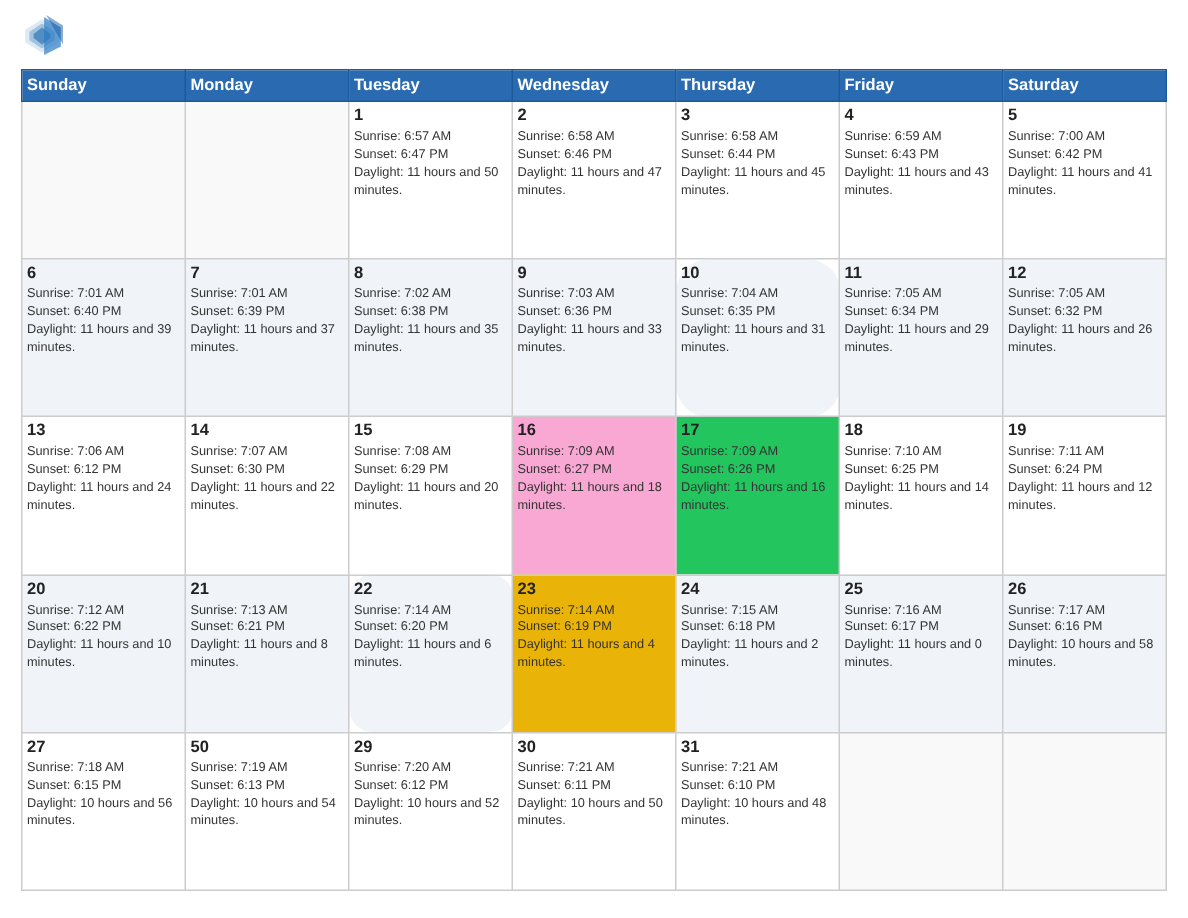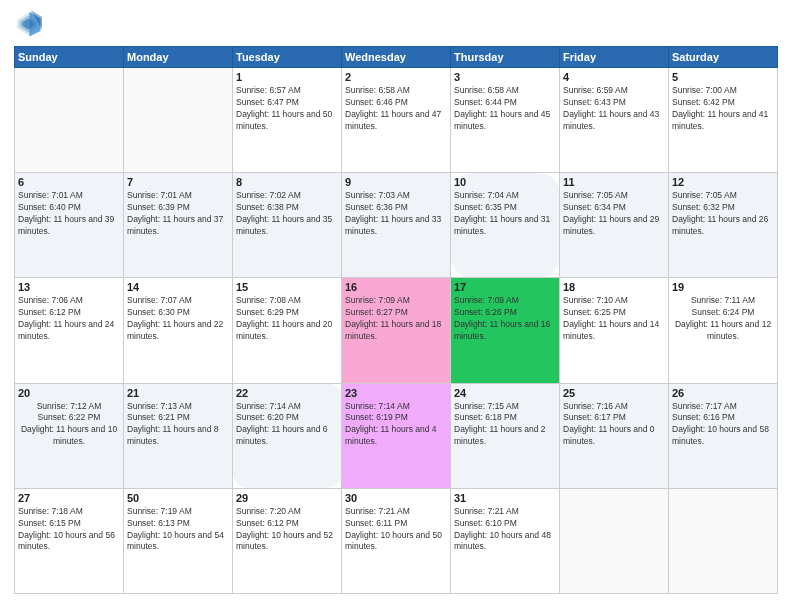--- a/index.html
+++ b/index.html
@@ -247,45 +247,45 @@
 Daylight: 11 hours and 16 minutes.</div>
           </td>
           <td style="background: rgb(255, 255, 255);">
             <span class="day-num">18</span>
             <div class="day-info" style="white-space: pre-line;">Sunrise: 7:10 AM
 Sunset: 6:25 PM
 Daylight: 11 hours and 14 minutes.</div>
           </td>
           <td style="background: rgb(255, 255, 255);">
             <span class="day-num">19</span>
-            <div class="day-info" style="white-space: pre-line; text-align: center;">Sunrise: 7:11 AM
+            <div class="day-info" style="white-space: pre-line;">Sunrise: 7:11 AM
 Sunset: 6:24 PM
 Daylight: 11 hours and 12 minutes.</div>
           </td>
         </tr>
         <tr>
           <td style="background: rgb(240, 244, 248);">
             <span class="day-num">20</span>
-            <div class="day-info" style="white-space: pre-line; text-align: center;">Sunrise: 7:12 AM
+            <div class="day-info" style="white-space: pre-line;">Sunrise: 7:12 AM
 Sunset: 6:22 PM
 Daylight: 11 hours and 10 minutes.</div>
           </td>
           <td style="background: rgb(240, 244, 248);">
             <span class="day-num">21</span>
             <div class="day-info" style="white-space: pre-line;">Sunrise: 7:13 AM
 Sunset: 6:21 PM
 Daylight: 11 hours and 8 minutes.</div>
           </td>
           <td style="background: rgb(240, 244, 248); border-radius: 15px;">
             <span class="day-num">22</span>
             <div class="day-info" style="white-space: pre-line;">Sunrise: 7:14 AM
 Sunset: 6:20 PM
 Daylight: 11 hours and 6 minutes.</div>
           </td>
-          <td style="background: #f0abfc;">
+          <td style="background: #eab308;">
             <span class="day-num">23</span>
             <div class="day-info" style="white-space: pre-line;">Sunrise: 7:14 AM
 Sunset: 6:19 PM
 Daylight: 11 hours and 4 minutes.</div>
           </td>
           <td style="background: rgb(240, 244, 248);">
             <span class="day-num">24</span>
             <div class="day-info" style="white-space: pre-line;">Sunrise: 7:15 AM
 Sunset: 6:18 PM
 Daylight: 11 hours and 2 minutes.</div>

